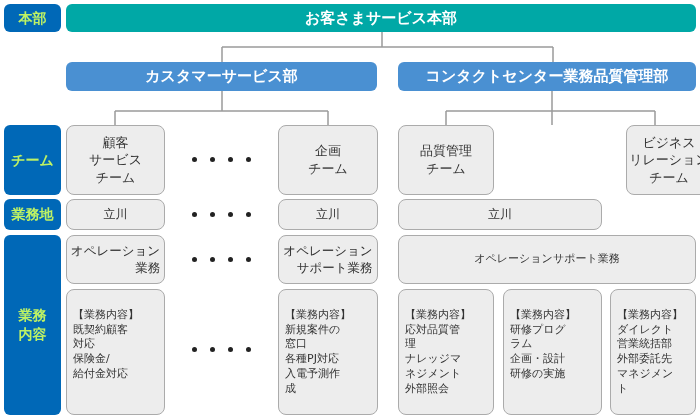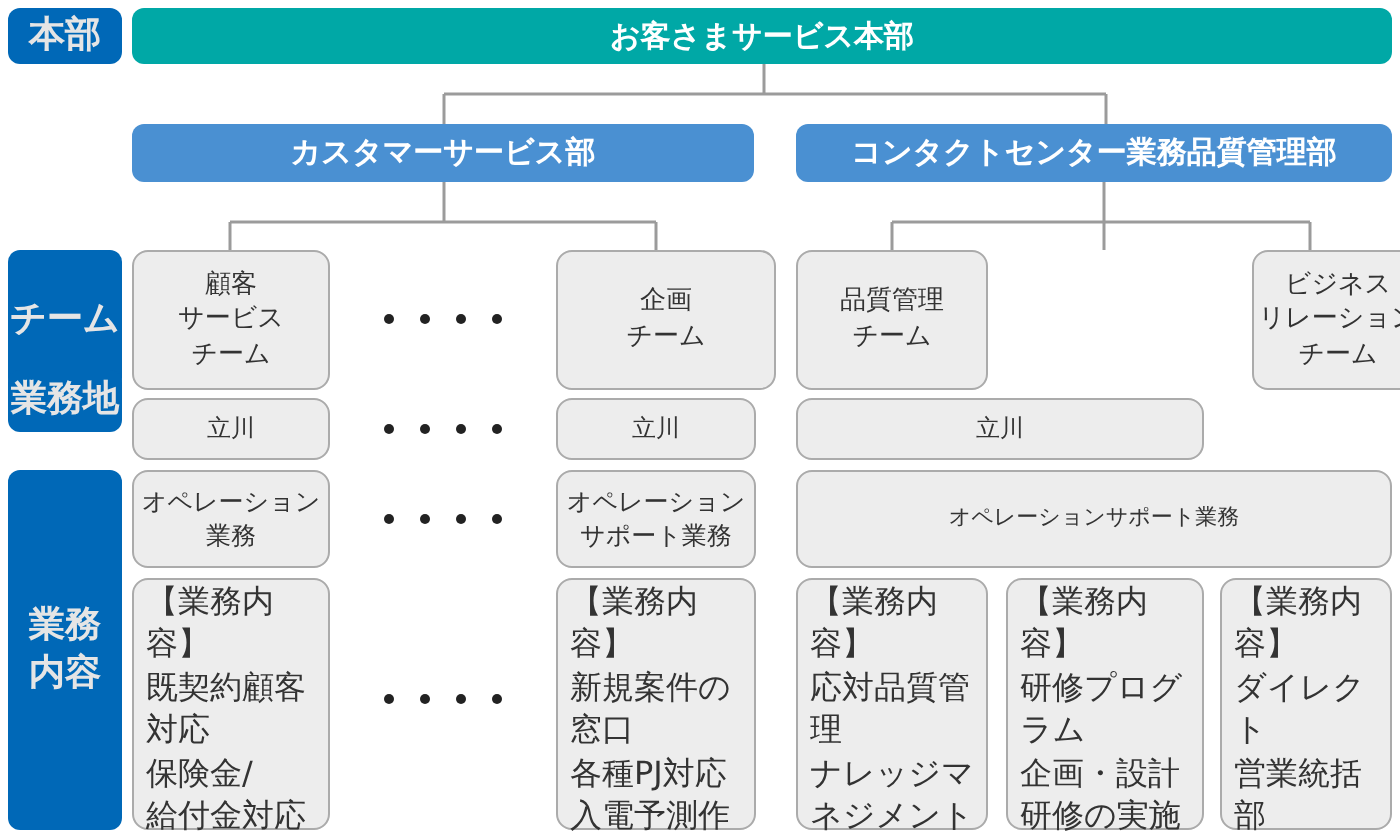--- a/index.html
+++ b/index.html
@@ -2,71 +2,71 @@
 <html><head>
 <meta charset="utf-8">
 <style>
   html,body{margin:0;padding:0;background:#ffffff;}
   .stage{
     position:relative;width:700px;height:419px;background:#ffffff;overflow:hidden;
     font-family:"DejaVu Sans",sans-serif;
   }
   .connectors{position:absolute;left:0;top:0;width:700px;height:419px;}
   .lbl{
-    position:absolute;left:4px;width:57px;background:#0068b7;color:#e5e5e5;
+    position:absolute;left:4px;width:57px;background:#0068b7;color:#bef264;
     border-radius:6px;display:flex;align-items:center;justify-content:center;
-    font-weight:bold;font-size:18px;text-align:left;white-space:pre-line;line-height:1.35;
+    font-weight:bold;font-size:14px;text-align:left;white-space:pre-line;line-height:1.35;
   }
   .banner{
     position:absolute;color:#ffffff;font-weight:bold;font-size:15px;border-radius:6px;
     display:flex;align-items:center;justify-content:center;text-align:center;
   }
   .teal{background:#00a8a6;}
   .blue{background:#4a90d2;}
   .gbox{
     position:absolute;background:#ededed;border:1px solid #ababab;border-radius:8px;
     color:#333333;display:flex;align-items:center;justify-content:center;
     text-align:center;white-space:pre-line;line-height:1.35;font-size:13px;padding:2px;
     box-sizing:border-box;
   }
-  .ops{font-size:12.5px;}
+  .ops{font-size:12.5px;text-align:right;}
   .cbox{
     align-items:flex-start;justify-content:flex-start;text-align:left;
-    padding:0 4px 4px 6px;font-size:16px;line-height:1.34;
+    padding:18px 4px 4px 6px;font-size:11px;line-height:1.34;
   }
   .loc{font-size:12px;}
   .dots{position:absolute;display:flex;gap:13px;}
   .dots i{width:5px;height:5px;background:#222222;border-radius:50%;display:block;}
 </style>
 </head>
 <body>
 
 <div class="stage">
 
   <svg class="connectors" viewBox="0 0 700 419" xmlns="http://www.w3.org/2000/svg">
     <path d="M382 32 L382 47 M222 47 L553 47 M222 47 L222 62 M553 47 L553 62" stroke="#9b9b9b" stroke-width="1.5" fill="none"></path>
     <path d="M222 91 L222 111 M115 111 L328 111 M115 111 L115 125 M328 111 L328 125" stroke="#9b9b9b" stroke-width="1.5" fill="none"></path>
     <path d="M552 91 L552 125 M446 111 L655 111 M446 111 L446 125 M655 111 L655 125" stroke="#9b9b9b" stroke-width="1.5" fill="none"></path>
   </svg>
 
   <div class="lbl" style="top:4px;height:28px">本部</div>
   <div class="lbl" style="top:125px;height:70px">チーム</div>
-  <div class="lbl" style="top:185px;height:31px">業務地</div>
+  <div class="lbl" style="top:199px;height:31px">業務地</div>
   <div class="lbl" style="top:235px;height:180px">業務
 内容</div>
 
   <div class="banner teal" style="left:66px;top:4px;width:630px;height:28px">お客さまサービス本部</div>
 
   <div class="banner blue" style="left:398px;top:62px;width:298px;height:29px">コンタクトセンター業務品質管理部</div>
   <div class="banner blue" style="left:66px;top:62px;width:311px;height:29px">カスタマーサービス部</div>
 
   <div class="gbox" style="left:66px;top:125px;width:99px;height:70px">顧客
 サービス
 チーム</div>
-  <div class="gbox" style="left:278px;top:125px;width:110px;height:70px">企画
+  <div class="gbox" style="left:278px;top:125px;width:100px;height:70px">企画
 チーム</div>
   <div class="gbox" style="left:398px;top:125px;width:96px;height:70px">品質管理
 チーム</div>
   <div class="gbox" style="left:626px;top:125px;width:86px;height:70px">ビジネス
 リレーション
 チーム</div>
 
   <div class="gbox loc" style="left:66px;top:199px;width:99px;height:31px">立川</div>
   <div class="gbox loc" style="left:278px;top:199px;width:100px;height:31px">立川</div>
   <div class="gbox loc" style="left:398px;top:199px;width:204px;height:31px">立川</div>

